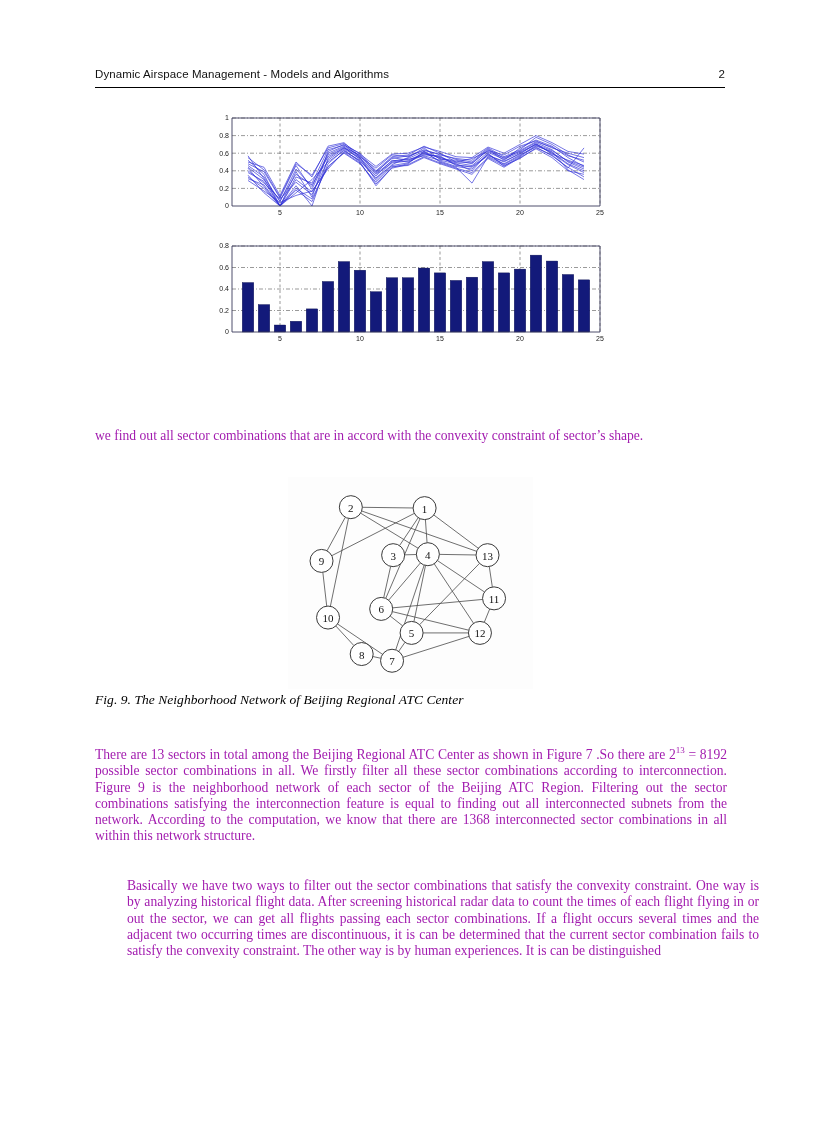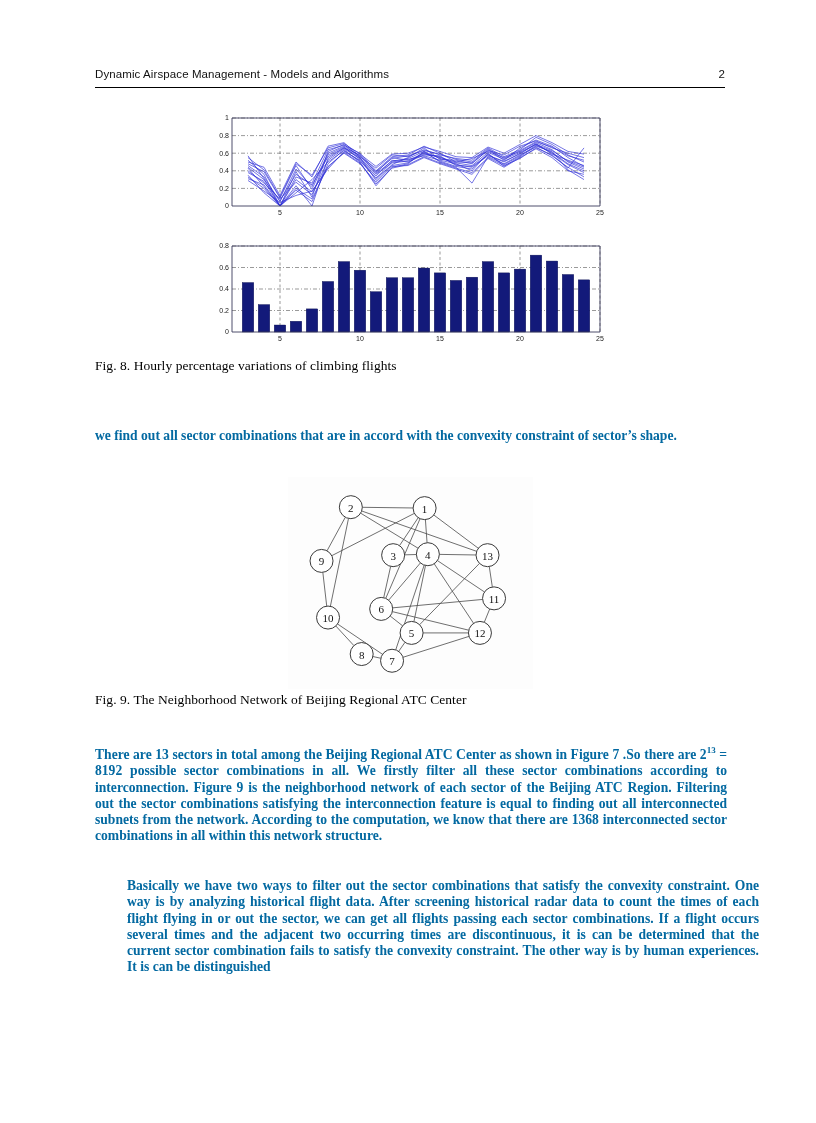--- a/index.html
+++ b/index.html
@@ -29,31 +29,30 @@
   .fig8 { position:absolute; left:206px; top:112px; width:400px; height:240px; }
   .chart-box { position:relative; width:400px; }
   .chart-svg { display:block; }
 
   .caption {
     position:absolute; left:95px;
     font-family:"Liberation Serif", serif;
     font-size:13.5px; color:#000; letter-spacing:0.05px;
   }
   #caption-fig8 { top:358px; }
-  #caption-fig9 { top:692px; }
+  #caption-fig9 { top:692px;font-style:italic; }
 
   
   .para {
     position:absolute; left:95px; width:632px;
     font-family:"Liberation Serif", serif;
     font-size:13.6px; line-height:16.3px;
     text-align:justify;
-    color:#0369a1;
+    color:#a21caf;
     hyphens:manual;
-    font-weight:bold;
   }
   #para-1 { top:428px; }
   #para-2 { top:747px; }
   #para-3 { top:878px;margin-left:32px; }
   sup { font-size:9px; vertical-align:super; line-height:0; }
 
   
   .fig9 { position:absolute; left:288px; top:477px; width:245px; height:212px; }
   .net-svg { display:block; background:#fdfdfd; }
   .net-edge { stroke:#4a4a4a; stroke-width:0.8; fill:none; }
@@ -176,21 +175,20 @@
           <text x="23" y="8.4" text-anchor="end" class="tick-label">0.8</text>
           <text x="74" y="101" text-anchor="middle" class="tick-label">5</text>
           <text x="154" y="101" text-anchor="middle" class="tick-label">10</text>
           <text x="233.99999999999997" y="101" text-anchor="middle" class="tick-label">15</text>
           <text x="314" y="101" text-anchor="middle" class="tick-label">20</text>
           <text x="394" y="101" text-anchor="middle" class="tick-label">25</text>
         </svg>
     </div>
   </div>
 
-  <div class="caption" id="caption-fig8">Fig. 8. Hourly percentage variations of climbing flights</div>
 
   <div class="para" id="para-1">we find out all sector combinations that are in accord with the convexity constraint of sector’s shape.</div>
 
   <div class="fig9">
     <svg class="net-svg" id="network-graph" width="245" height="212" viewBox="0 0 245 212">
         <g>
           <line x1="125.11" y1="30.97" x2="74.32" y2="30.31" class="net-edge"></line>
           <line x1="137.42" y1="42.59" x2="139.05" y2="65.73" class="net-edge"></line>
           <line x1="145.82" y1="38.01" x2="190.32" y2="71.27" class="net-edge"></line>
           <line x1="126.37" y1="36.36" x2="43.77" y2="78.68" class="net-edge"></line>

